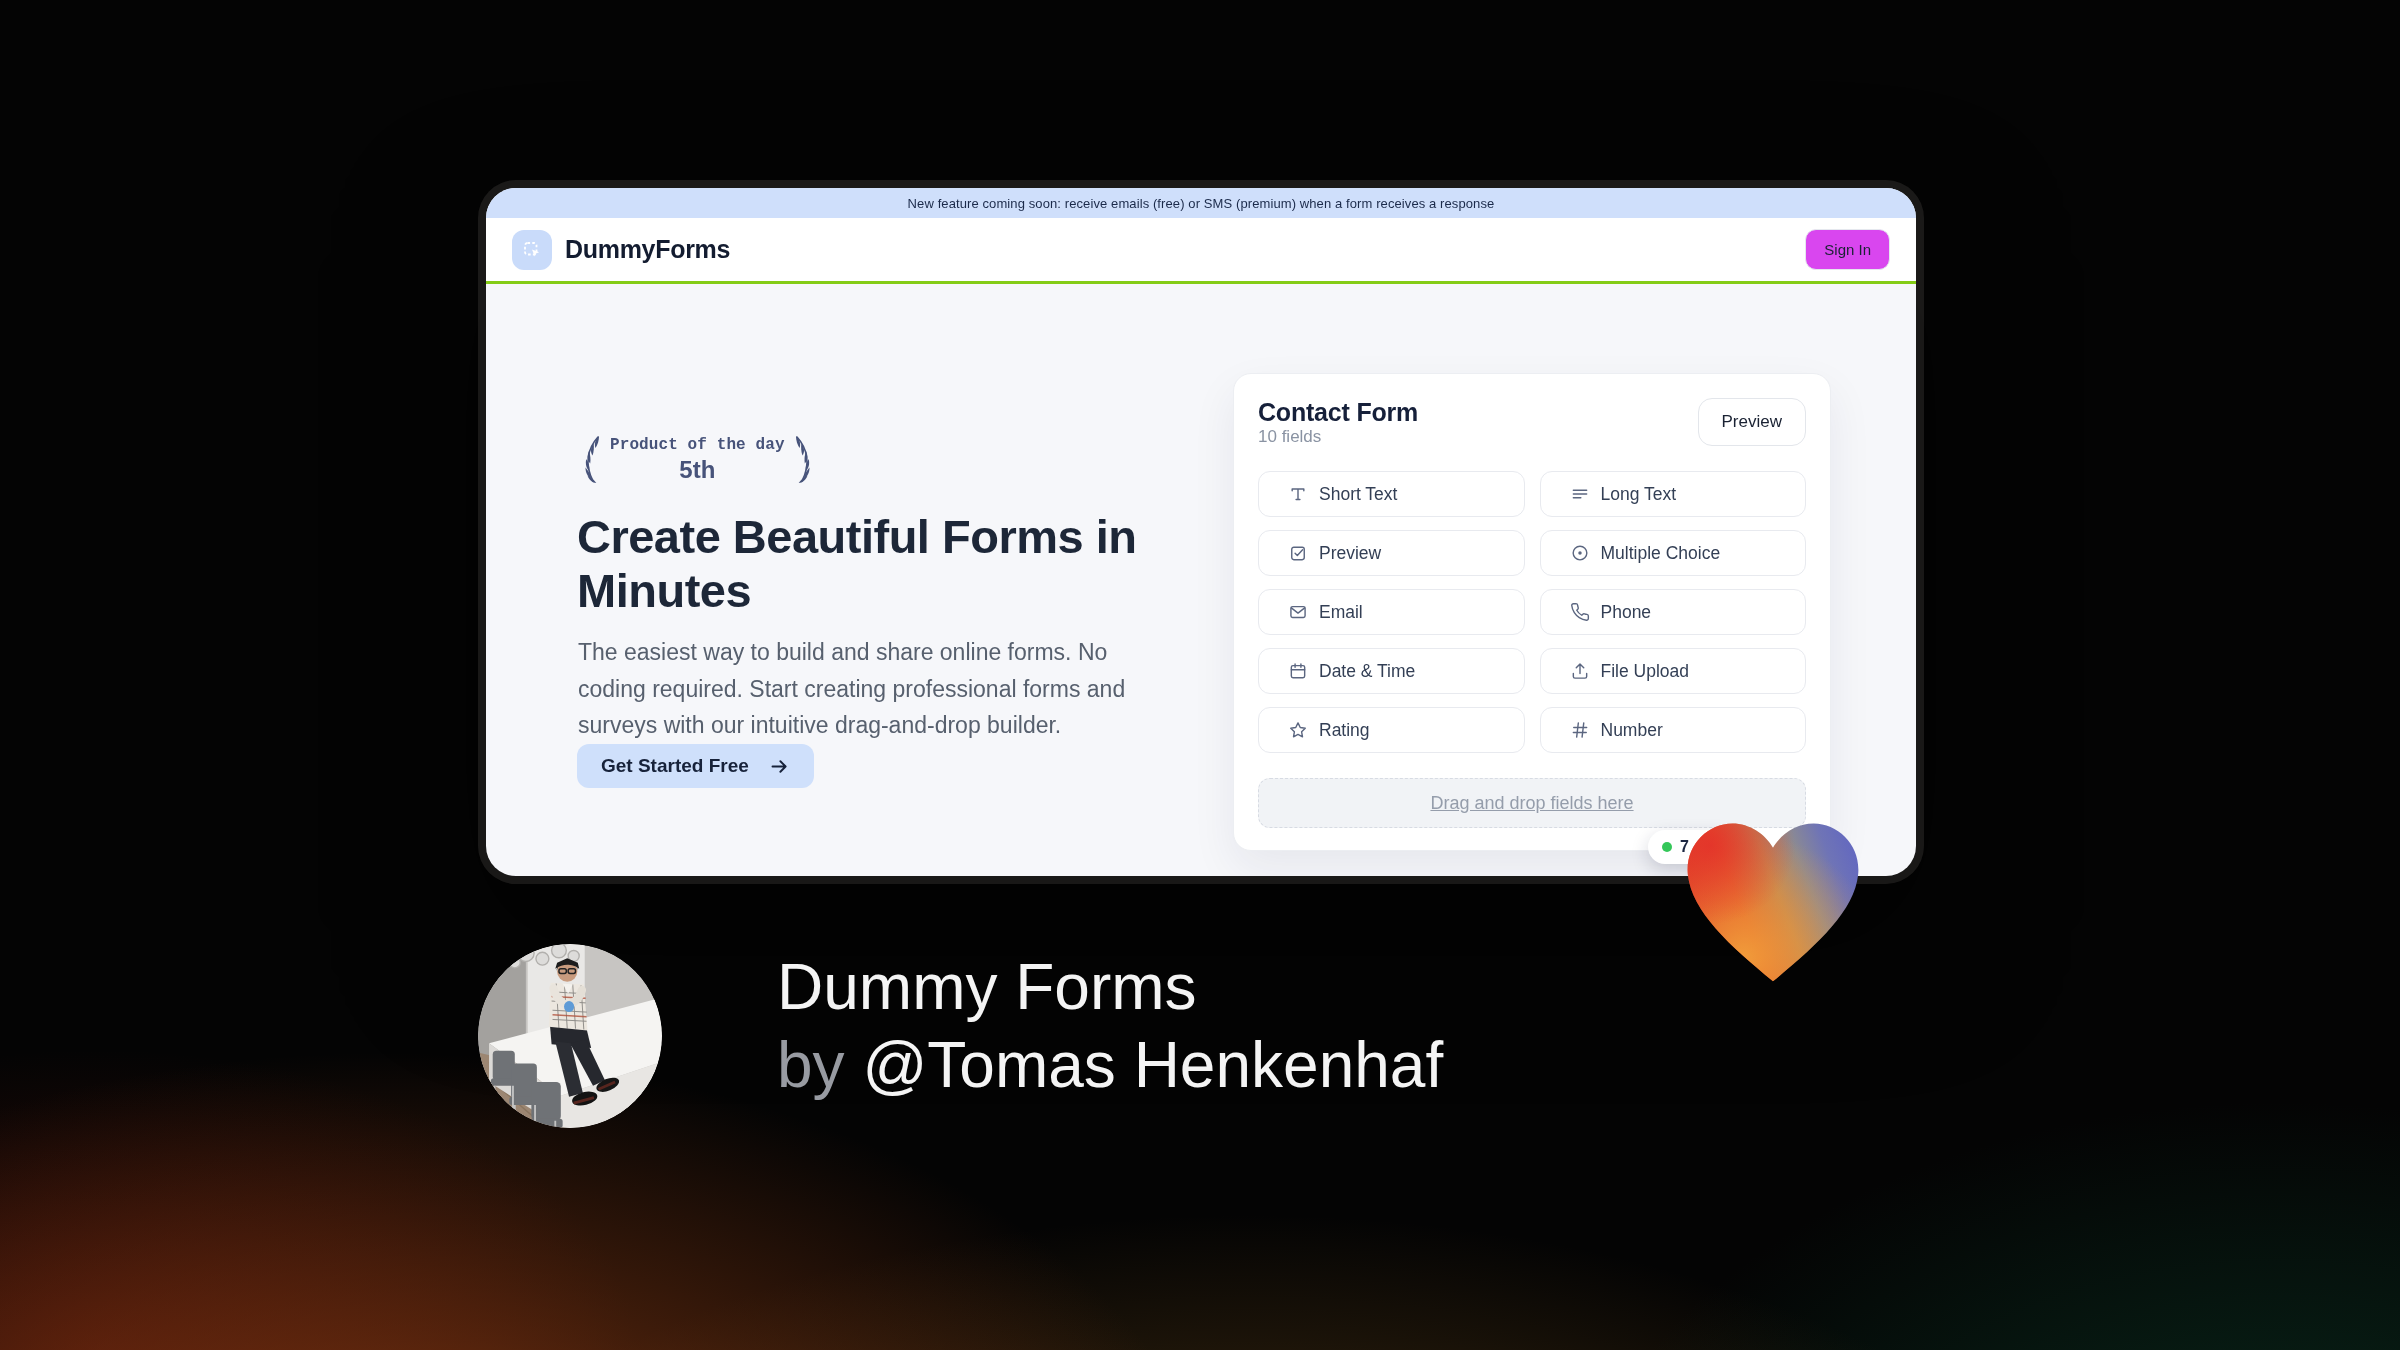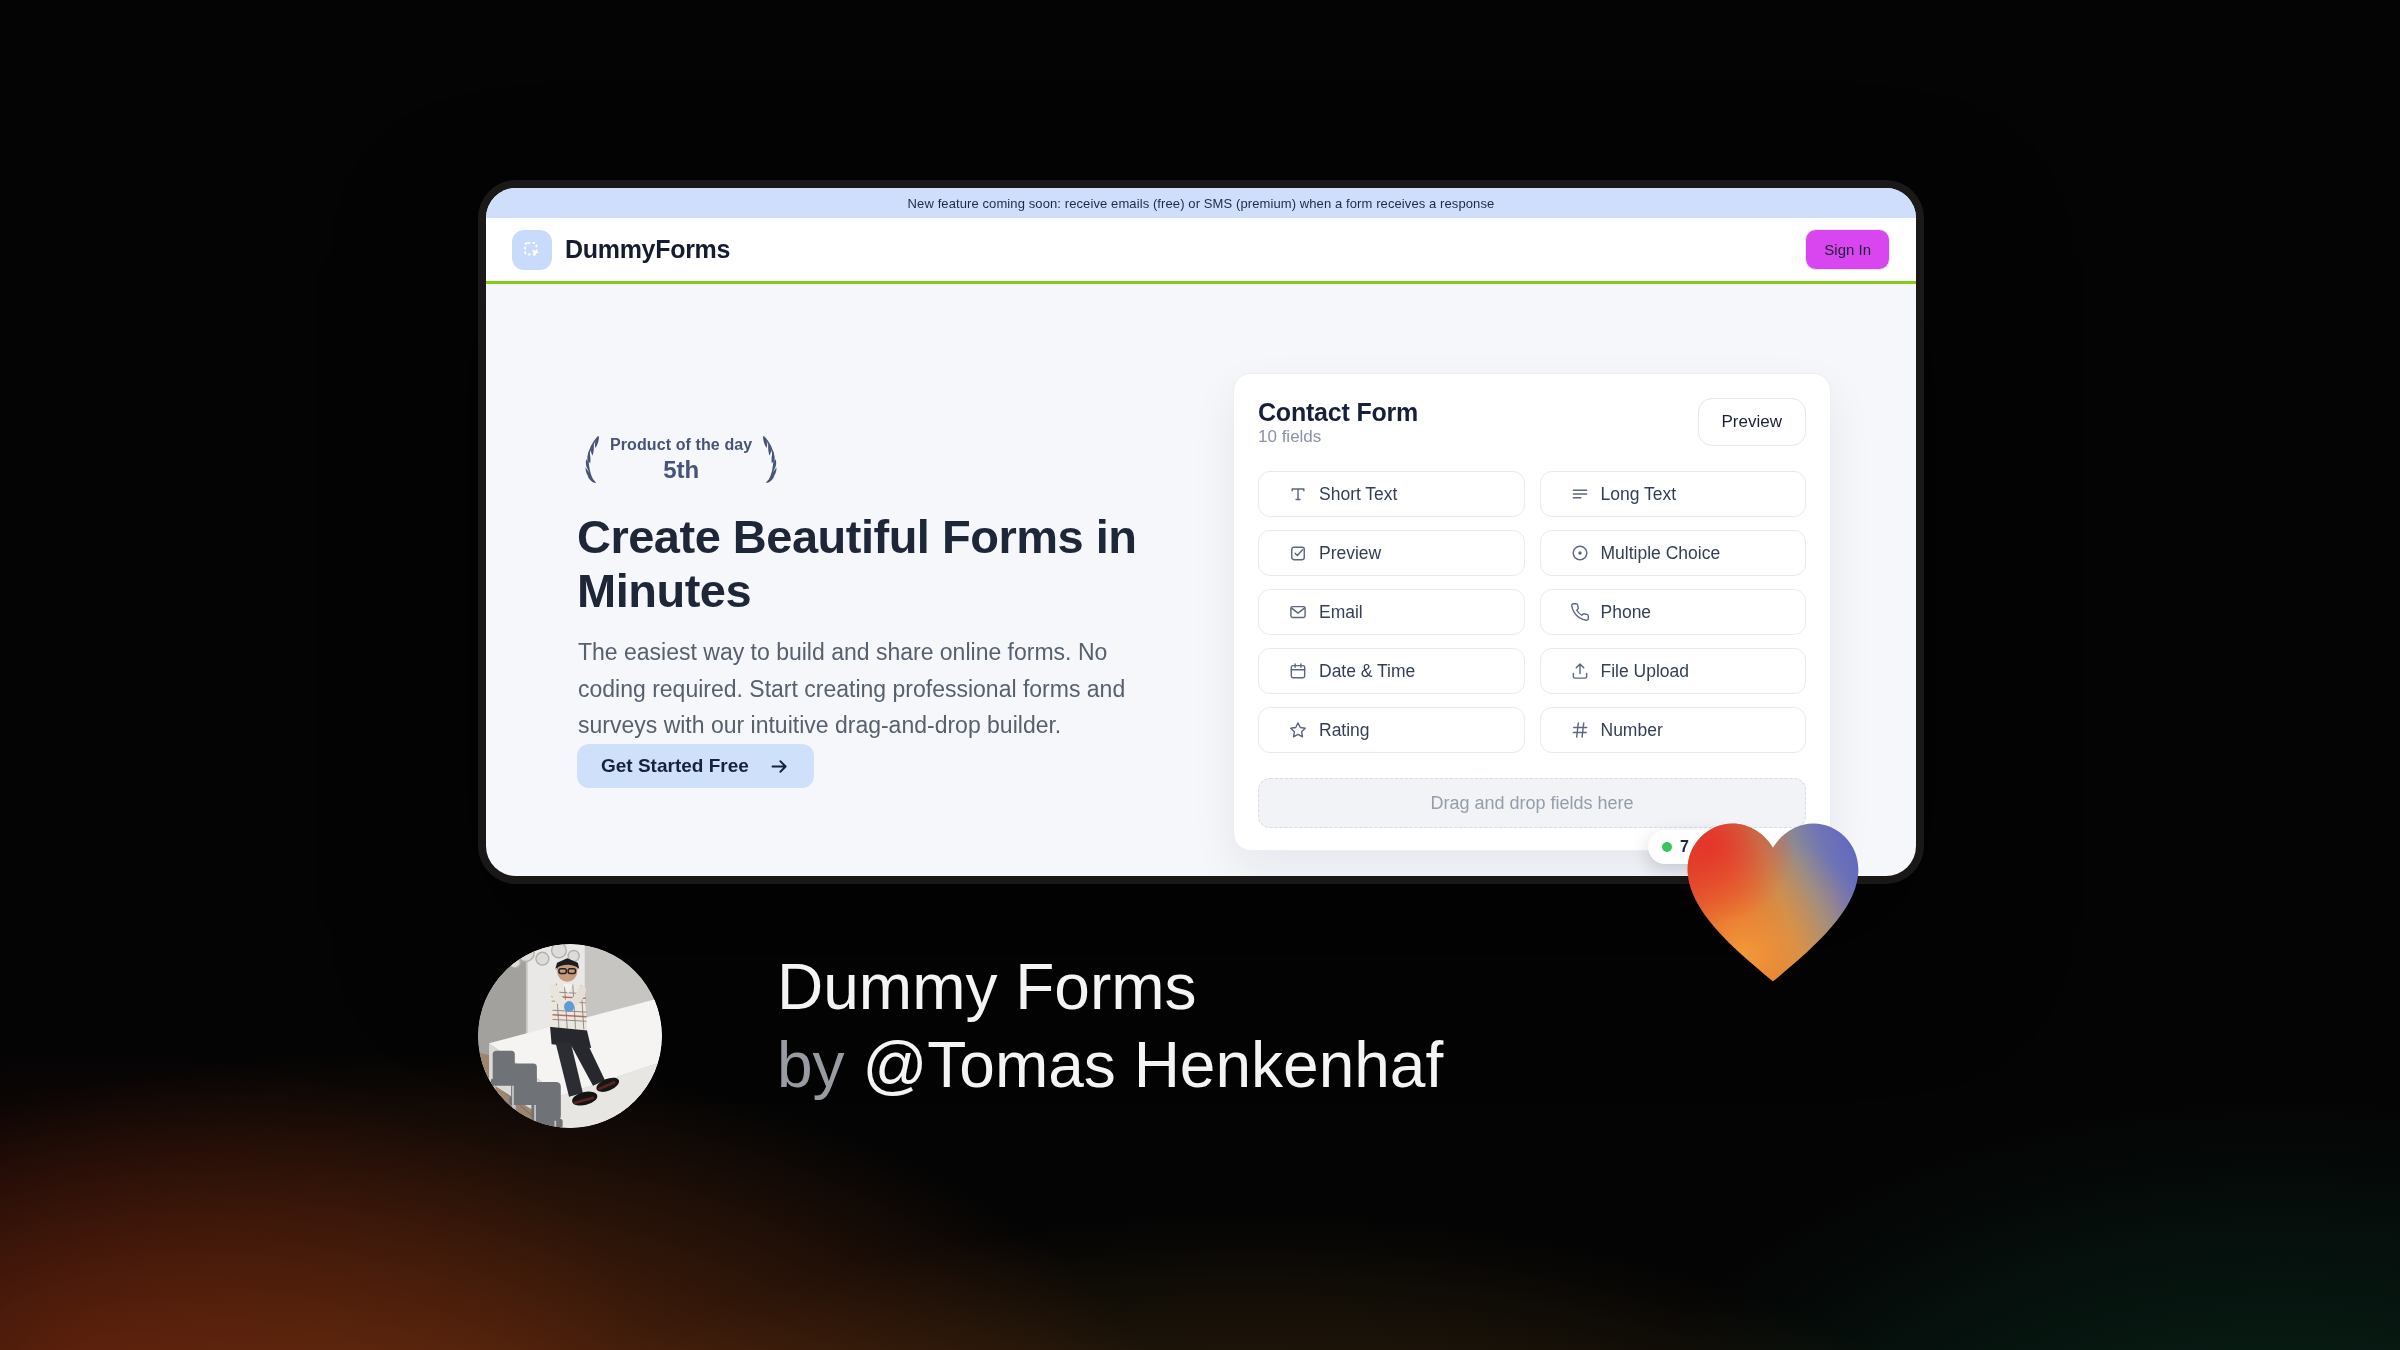--- a/index.html
+++ b/index.html
@@ -37,21 +37,21 @@
   .brand-name { font-size:25px; font-weight:700; color:#131c30; letter-spacing:-0.3px; }
   .signin {
     margin-left:auto; background:#d946ef; border:1px solid #e5e8ee; border-radius:11px;
     padding:11px 18px; font-size:15px; color:#1a2233; font-weight:500; cursor:pointer;
   }
   .page-body { position:relative; height:593px; }
 
   
   .laurel { position:absolute; left:88px; top:150px; display:flex; align-items:center; gap:6px; color:#47537a; }
   .laurel-center { text-align:center; }
-  .laurel-top { font-size:16px; font-weight:700; letter-spacing:.1px; }
+  .laurel-top { font-size:16px; font-weight:700; letter-spacing:.1px;font-family:Liberation Mono, monospace; }
   .laurel-rank { font-size:24px; font-weight:700; margin-top:2px; }
   .headline {
     position:absolute; left:91px; top:226px; width:580px;
     font-size:47px; line-height:54px; font-weight:700; color:#1d2738; letter-spacing:-0.5px;
   }
   .sub {
     position:absolute; left:92px; top:350px; width:578px;
     font-size:23px; line-height:36.5px; color:#57606e;
   }
   .cta {
@@ -76,21 +76,21 @@
   .field-grid { margin-top:24px; display:grid; grid-template-columns:1fr 1fr; column-gap:15px; row-gap:13px; }
   .field-btn {
     height:46px; background:#fff; border:1px solid #e8eaef; border-radius:12px;
     display:flex; align-items:center; gap:11px; padding:0 29px; cursor:pointer; font-family:inherit;
   }
   .field-btn svg { color:#5b6680; flex:0 0 auto; }
   .field-label { font-size:17.5px; color:#333f55; font-weight:500; }
   .dropzone {
     margin-top:25px; height:50px; border:1.5px dashed #d7dbe3; border-radius:12px;
     background:#f1f3f6; display:flex; align-items:center; justify-content:center;
-    font-size:18px; color:#959dab;
+    font-size:18px; color:#959dab;text-decoration:underline;
   }
   .live-badge {
     position:absolute; left:414px; top:456px; height:34px; background:#fff; border-radius:17px;
     box-shadow:0 6px 18px rgba(20,30,60,0.18); display:flex; align-items:center; gap:8px;
     padding:0 46px 0 14px; font-size:16px; font-weight:600; color:#1c2742;
   }
   .dot { width:10px; height:10px; border-radius:50%; background:#34c759; }
 
   
   .heart { position:absolute; left:1676px; top:811px; width:194px; height:178px; }

